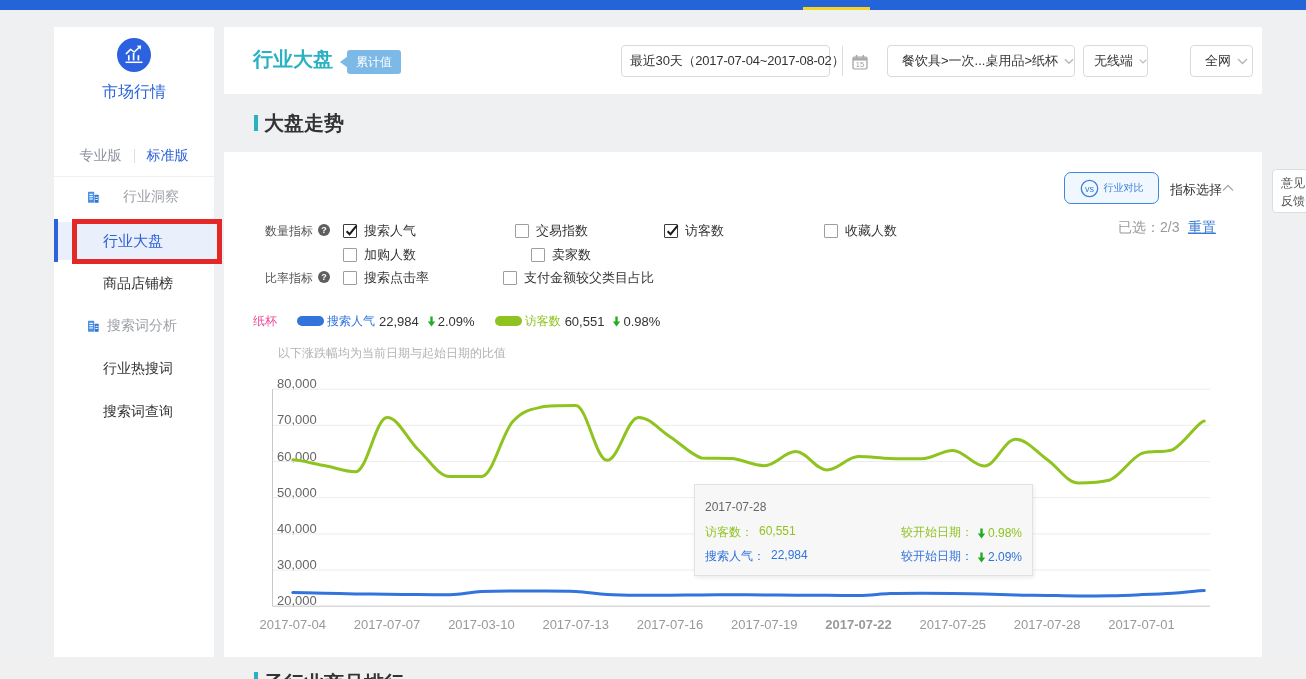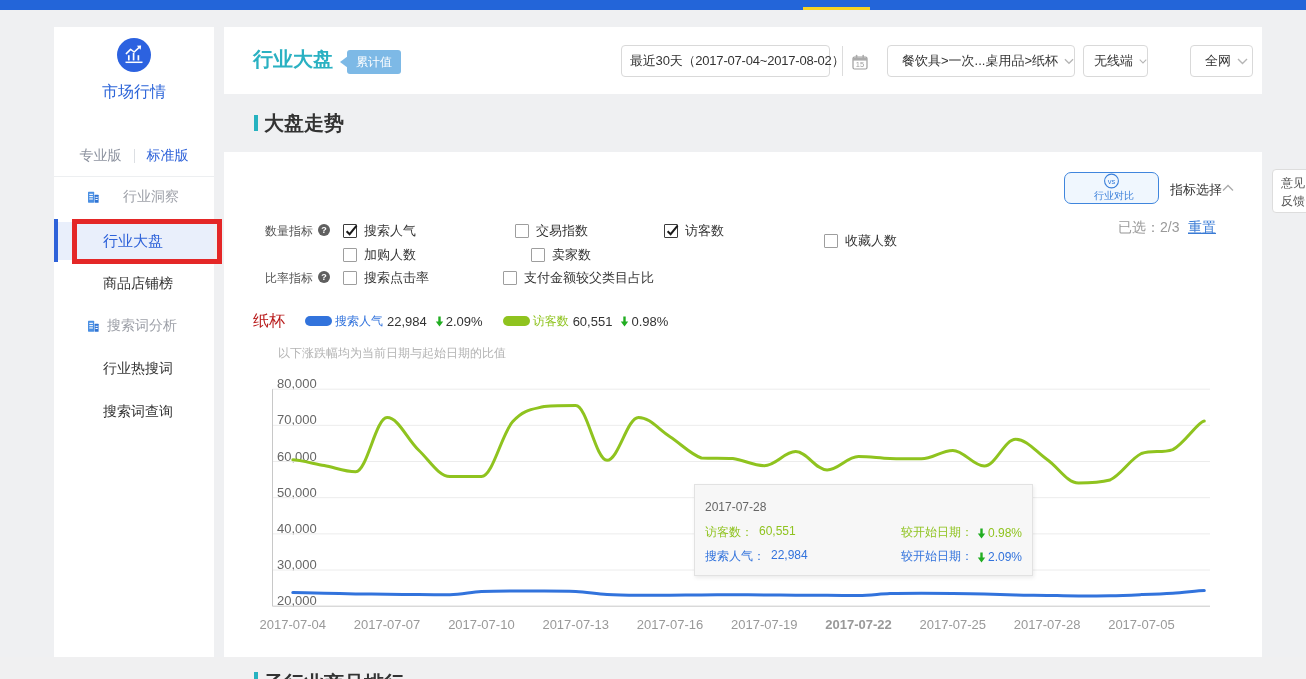--- a/index.html
+++ b/index.html
@@ -31,36 +31,36 @@
 #date-box .ddiv { position:absolute; left:220px; top:0; width:1px; height:30px; background:#dcdcdc; }
 #date-box .dicon { position:absolute; left:230px; top:8px; }
 #category-box { left:663px; width:188px; padding-left:14px; font-size:13px; }
 #terminal-box { left:859px; width:65px; padding-left:10px; }
 #scope-box { left:931px; width:63px; padding-left:14px;margin-left:35px; }
 .chev { margin-left:6px; }
 #section-band-title { left:254px; top:107px; height:32px; display:flex; align-items:center; }
 .tealbar { width:4px; height:16px; background:#26b2c0; }
 .section-label { margin-left:6px; font-size:20px; font-weight:bold; color:#333; }
 #chart-card { left:224px; top:152px; width:1038px; height:505px; background:#fff; }
-#compare-btn { left:1064px; top:172px; width:95px; height:32px; border:1px solid #4086dd; border-radius:7px; background:#f0f7fe; display:flex; align-items:center; justify-content:center; cursor:pointer;flex-direction:column; }
+#compare-btn { left:1064px; top:172px; width:95px; height:32px; border:1px solid #4086dd; border-radius:7px; background:#f0f7fe; display:flex; align-items:center; justify-content:center; cursor:pointer; }
 #compare-btn .cmp-label { font-size:10px; color:#3a7fd9; margin-left:5px; }
 #indicator-select { font-size:13px; color:#333; cursor:pointer; }
 #indicator-caret { left:1229px; top:184px; cursor:pointer; }
 .ind-label { position:absolute; font-size:12px; color:#555; }
 .q-icon { position:absolute; width:12px; height:12px; border-radius:50%; background:#5f5f5f; color:#fff; font-size:9px; font-weight:bold; text-align:center; line-height:12px; }
 .cb-item { position:absolute; display:flex; align-items:center; cursor:pointer; }
 .cb-box { width:14px; height:14px; border:1px solid #9e9e9e; background:#fff; border-radius:1px; position:relative; }
 .cb-box.checked { border-color:#3c3c3c; }
 .cb-box { overflow:visible; }
 .cb-box svg { position:absolute; left:0px; top:-2px; overflow:visible; }
 .cb-label { margin-left:7px; font-size:13px; color:#333; }
 #selected-summary { left:1118px; top:219px; font-size:14px; color:#999; }
 #reset-link { left:1188px; top:219px; font-size:14px; color:#3a7bd5; text-decoration:underline; cursor:pointer; }
 #legend-row { left:253px; top:312px; height:18px; display:flex; align-items:center; }
-#legend-cat { font-size:16px; color:#b91c1c; }
+#legend-cat { font-size:12px; color:#ec4899; }
 .lg-pill { width:27px; height:10px; border-radius:5px; }
 .lg-name { font-size:12px; margin-left:3px; }
 .lg-val { font-size:13px; color:#333; margin-left:4px; }
 .lg-delta { font-size:13px; color:#333; display:flex; align-items:center; margin-left:8px; }
 #chart-note { left:278px; top:345px; font-size:12px; color:#b3b3b3; }
 #plot { z-index:2; } #tooltip { z-index:3; }
 #tooltip { left:694px; top:484px; width:339px; height:92px; background:rgba(247,247,247,0.97); border:1px solid #e2e2e2; box-shadow:1px 2px 4px rgba(0,0,0,0.08); }
 #tooltip .tt-date { position:absolute; left:10px; top:15px; font-size:12px; color:#666; }
 .tt-row { position:absolute; left:10px; width:330px; display:flex; font-size:12px; white-space:nowrap; }
 .tt-right { position:absolute; left:196px; display:flex; align-items:center; white-space:nowrap; }
@@ -197,21 +197,21 @@
       <span class="cb-label">交易指数</span>
   </label>
   <label class="cb-item" style="left:440px;top:70px;">
     <span class="cb-box checked">
         <svg width="14" height="14" viewBox="0 0 14 14">
           <path d="M2.6 8.2L5.6 11.2 12.6 2.6" stroke="#1a1a1a" stroke-width="2" fill="none"></path>
         </svg>
       </span>
       <span class="cb-label">访客数</span>
   </label>
-  <label class="cb-item" style="left:600px;top:80px;">
+  <label class="cb-item" style="left:600px;top:70px;">
     <span class="cb-box"></span>
       <span class="cb-label">收藏人数</span>
   </label>
   <label class="cb-item" style="left:119px;top:94px;">
     <span class="cb-box"></span>
       <span class="cb-label">加购人数</span>
   </label>
   <label class="cb-item" style="left:279px;top:94px;padding-left:28px;">
     <span class="cb-box"></span>
       <span class="cb-label">卖家数</span>
@@ -259,28 +259,28 @@
       <line x1="48.5" x2="986" y1="273.34999999999997" y2="273.34999999999997" stroke="#ececec" stroke-width="1"></line>
       <line x1="48.5" x2="986" y1="237.17999999999998" y2="237.17999999999998" stroke="#ececec" stroke-width="1"></line>
       <line x1="48.5" x2="986" y1="454.2" y2="454.2" stroke="#c8c8c8" stroke-width="1"></line>
       <line x1="48.5" x2="48.5" y1="237.17999999999998" y2="454.2" stroke="#c8c8c8" stroke-width="1"></line>
       <path d="M68.8 307.8C74.5 307.8 88.9 311.4 100.2 313.5C111.5 315.6 120.3 319.7 131.7 319.7C143.0 319.7 151.8 265.6 163.1 265.6C174.4 265.6 183.2 287.4 194.5 298.0C205.8 308.6 214.6 324.5 225.9 324.5C237.3 324.5 246.1 324.5 257.4 324.5C268.7 324.5 277.5 282.1 288.8 269.5C300.1 256.9 308.9 257.4 320.2 254.5C331.6 253.5 340.4 253.5 351.7 253.5C363.0 253.5 371.8 308.3 383.1 308.3C394.4 308.3 403.2 265.4 414.5 265.4C425.8 265.4 434.6 277.4 446.0 284.7C457.3 292.0 466.1 302.0 477.4 306.0C488.7 306.5 497.5 306.0 508.8 306.5C520.1 307.9 528.9 313.7 540.3 313.7C551.6 313.7 560.4 299.6 571.7 299.6C583.0 299.6 591.8 318.0 603.1 318.0C614.4 318.0 623.2 304.5 634.5 304.5C645.9 304.5 654.7 306.1 666.0 306.5C677.3 306.8 686.1 306.8 697.4 306.8C708.7 306.8 717.5 298.4 728.8 298.4C740.1 298.4 748.9 314.0 760.3 314.0C771.6 314.0 780.4 287.3 791.7 287.3C803.0 287.3 811.8 299.7 823.1 307.5C834.4 315.4 843.2 331.0 854.5 331.0C865.9 331.0 874.7 331.0 886.0 328.0C897.3 322.7 906.1 307.0 917.4 301.5C928.7 297.6 937.5 301.5 948.8 297.6C960.2 291.7 974.6 268.9 980.3 268.9" stroke="#8fc31f" stroke-width="3" fill="none" stroke-linecap="round"></path>
       <path d="M68.8 440.6C74.5 440.6 88.9 440.9 100.2 441.2C111.5 441.4 120.3 441.7 131.7 441.9C143.0 442.1 151.8 442.1 163.1 442.3C174.4 442.4 183.2 442.5 194.5 442.6C205.8 442.7 214.6 442.8 225.9 442.8C237.3 442.8 246.1 440.2 257.4 439.5C268.7 439.0 277.5 439.0 288.8 439.0C300.1 439.0 308.9 439.0 320.2 439.0C331.6 439.0 340.4 439.0 351.7 439.4C363.0 440.0 371.8 441.9 383.1 442.6C394.4 443.3 403.2 443.3 414.5 443.3C425.8 443.3 434.6 443.2 446.0 443.2C457.3 443.1 466.1 443.1 477.4 443.0C488.7 442.9 497.5 442.8 508.8 442.8C520.1 442.8 528.9 442.9 540.3 443.0C551.6 443.1 560.4 443.1 571.7 443.2C583.0 443.2 591.8 443.3 603.1 443.3C614.4 443.4 623.2 443.5 634.5 443.5C645.9 443.5 654.7 442.0 666.0 441.5C677.3 441.2 686.1 441.2 697.4 441.2C708.7 441.2 717.5 441.2 728.8 441.4C740.1 441.5 748.9 441.6 760.3 441.9C771.6 442.2 780.4 442.7 791.7 443.0C803.0 443.3 811.8 443.2 823.1 443.4C834.4 443.6 843.2 443.9 854.5 443.9C865.9 443.9 874.7 443.9 886.0 443.7C897.3 443.5 906.1 443.1 917.4 442.6C928.7 442.2 937.5 441.9 948.8 441.2C960.2 440.5 974.6 438.6 980.3 438.6" stroke="#3273dc" stroke-width="3" fill="none" stroke-linecap="round"></path>
     </svg>
   <div id="xlabels">
       <span class="abs xlabel" style="left: 68.8px;">2017-07-04</span>
       <span class="abs xlabel" style="left: 163.09px;">2017-07-07</span>
-      <span class="abs xlabel" style="left: 257.38px;">2017-07-10</span>
+      <span class="abs xlabel" style="left: 257.38px;">2017-03-10</span>
       <span class="abs xlabel" style="left: 351.67px;">2017-07-13</span>
       <span class="abs xlabel" style="left: 445.96px;">2017-07-16</span>
       <span class="abs xlabel" style="left: 540.25px;">2017-07-19</span>
       <span class="abs xlabel" style="left: 634.54px; font-weight: bold;">2017-07-22</span>
       <span class="abs xlabel" style="left: 728.83px;">2017-07-25</span>
       <span class="abs xlabel" style="left: 823.12px;">2017-07-28</span>
-      <span class="abs xlabel" style="left: 917.41px;">2017-07-05</span>
+      <span class="abs xlabel" style="left: 917.41px;">2017-07-01</span>
     </div>
   <div id="ylabels">
       <span class="abs ylabel" style="top: 441.2px;">20,000</span>
       <span class="abs ylabel" style="top: 405.03px;">30,000</span>
       <span class="abs ylabel" style="top: 368.86px;">40,000</span>
       <span class="abs ylabel" style="top: 332.69px;">50,000</span>
       <span class="abs ylabel" style="top: 296.52px;">60,000</span>
       <span class="abs ylabel" style="top: 260.35px;">70,000</span>
       <span class="abs ylabel" style="top: 224.18px;">80,000</span>
     </div>

